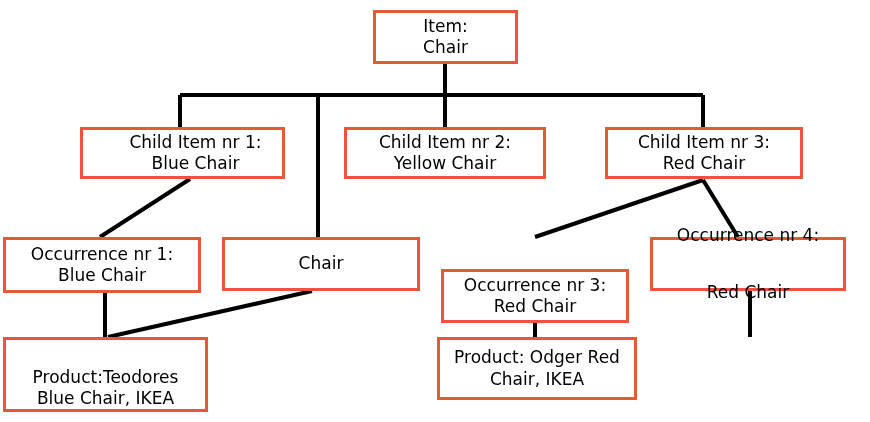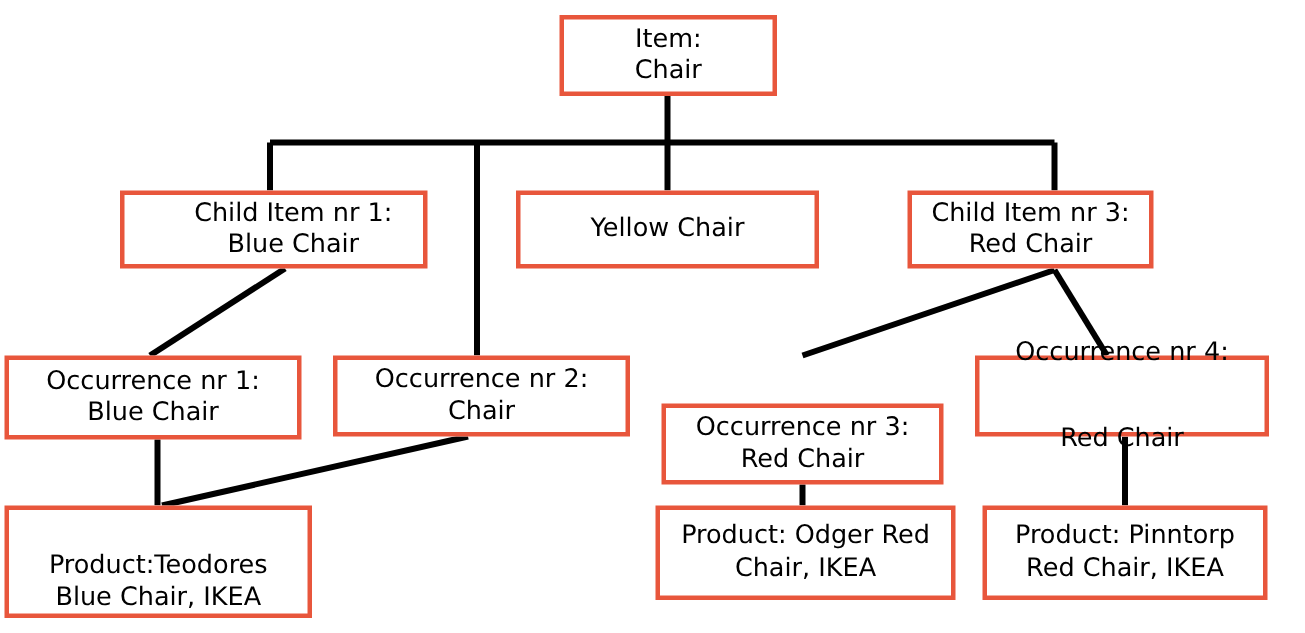--- a/index.html
+++ b/index.html
@@ -83,35 +83,35 @@
     <span class="line">Item:</span>
     <span class="line">Chair</span>
   </div>
 
   <div class="node-box" style="left:80px; top:127px; width:205px; height:52px;padding-left:26px;">
     <span class="line">Child Item nr 1:</span>
     <span class="line">Blue Chair</span>
   </div>
 
   <div class="node-box" style="left:344px; top:127px; width:202px; height:52px;">
+    <span class="line">Child Item nr 2:</span>
     <span class="line">Yellow Chair</span>
   </div>
 
-  <div class="node-box" style="left:605px; top:127px; width:164px; height:52px;">
+  <div class="node-box" style="left:605px; top:127px; width:198px; height:52px;">
     <span class="line">Child Item nr 3:</span>
     <span class="line">Red Chair</span>
   </div>
 
   <div class="node-box" style="left:3px; top:237px; width:198px; height:56px;">
     <span class="line">Occurrence nr 1:</span>
     <span class="line">Blue Chair</span>
   </div>
 
   <div class="node-box" style="left:222px; top:237px; width:198px; height:54px;">
-    <span class="line">Occurrence nr 2:</span>
     <span class="line">Chair</span>
   </div>
 
   <div class="node-box" style="left:441px; top:237px; width:188px; height:54px;margin-top:32px;">
     <span class="line">Occurrence nr 3:</span>
     <span class="line">Red Chair</span>
   </div>
 
   <div class="node-box" style="left:650px; top:237px; width:196px; height:54px;gap:36px;">
     <span class="line">Occurrence nr 4:</span>
@@ -121,18 +121,14 @@
   <div class="node-box" style="left:3px; top:337px; width:205px; height:75px; justify-content:flex-end; padding-top:9px;">
     <span class="line">Product:Teodores</span>
     <span class="line">Blue Chair, IKEA</span>
   </div>
 
   <div class="node-box" style="left:437px; top:337px; width:200px; height:63px;">
     <span class="line">Product: Odger Red</span>
     <span class="line">Chair, IKEA</span>
   </div>
 
-  <div class="node-box" style="left:655px; top:337px; width:190px; height:63px;">
-    <span class="line">Product: Pinntorp</span>
-    <span class="line">Red Chair, IKEA</span>
-  </div>
 
 </div>
 
 </body></html>

